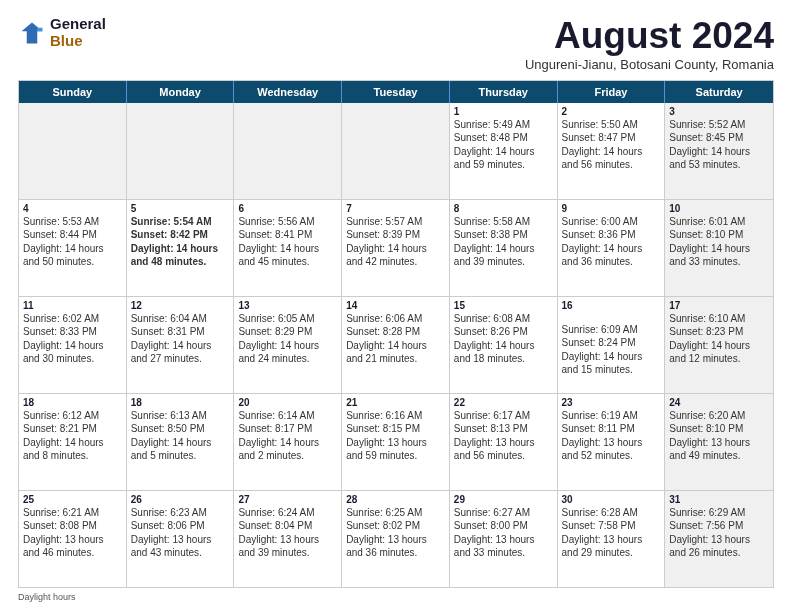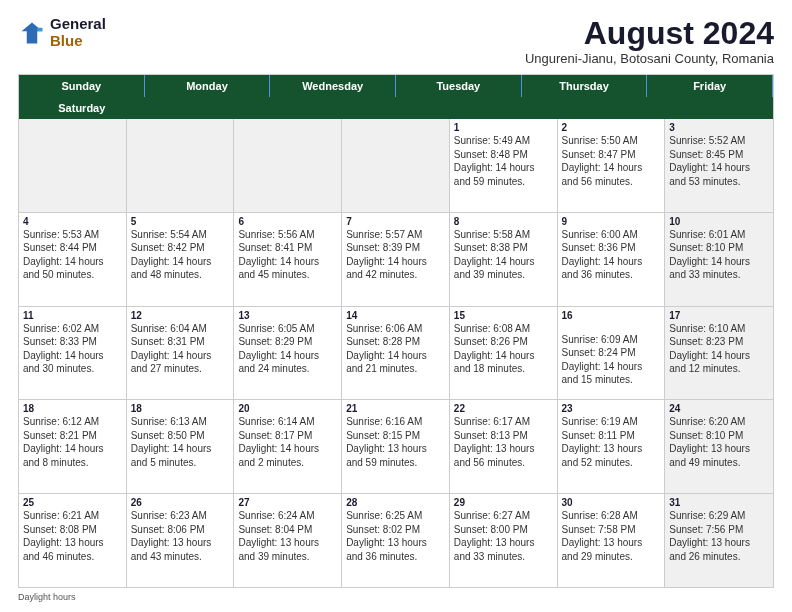--- a/index.html
+++ b/index.html
@@ -39,39 +39,39 @@
     .logo-text span:first-child { color: #1a1a2e; }
     .logo-text span:last-child { color: #a16207; }
     .logo-icon {
       width: 28px;
       height: 28px;
     }
     .title-block {
       text-align: right;
     }
     .month-year {
-      font-size: 32px;
+      font-size: 37px;
       font-weight: bold;
       color: #1a1a2e;
       line-height: 1.1;
     }
     .location {
       font-size: 13px;
       color: #333;
     }
     .calendar {
       flex: 1;
       border: 1px solid #ccc;
       display: flex;
       flex-direction: column;
     }
     .cal-header {
       display: grid;
-      grid-template-columns: repeat(6, 1fr);
-      background: #14532d;
+      grid-template-columns: repeat(7, 1fr);
+      background: #0c4a6e;
     }
     .cal-header-cell {
       color: #fff;
       font-size: 11px;
       font-weight: bold;
       text-align: center;
       padding: 5px 2px;
       border-right: 1px solid #5590e0;
     }
     .cal-header-cell:last-child { border-right: none; }
@@ -180,21 +180,21 @@
         <div class="cal-row">
           <div class="cal-cell">
             <div class="day-num">4</div>
             <div class="cell-text" style="white-space: pre-line;">Sunrise: 5:53 AM
 Sunset: 8:44 PM
 Daylight: 14 hours
 and 50 minutes.</div>
           </div>
           <div class="cal-cell">
             <div class="day-num">5</div>
-            <div class="cell-text" style="white-space: pre-line;">Sunrise: 5:54 AM
+            <div class="cell-text" style="white-space: pre-line; font-weight: bold;">Sunrise: 5:54 AM
 Sunset: 8:42 PM
 Daylight: 14 hours
 and 48 minutes.</div>
           </div>
           <div class="cal-cell">
             <div class="day-num">6</div>
             <div class="cell-text" style="white-space: pre-line;">Sunrise: 5:56 AM
 Sunset: 8:41 PM
 Daylight: 14 hours
 and 45 minutes.</div>

